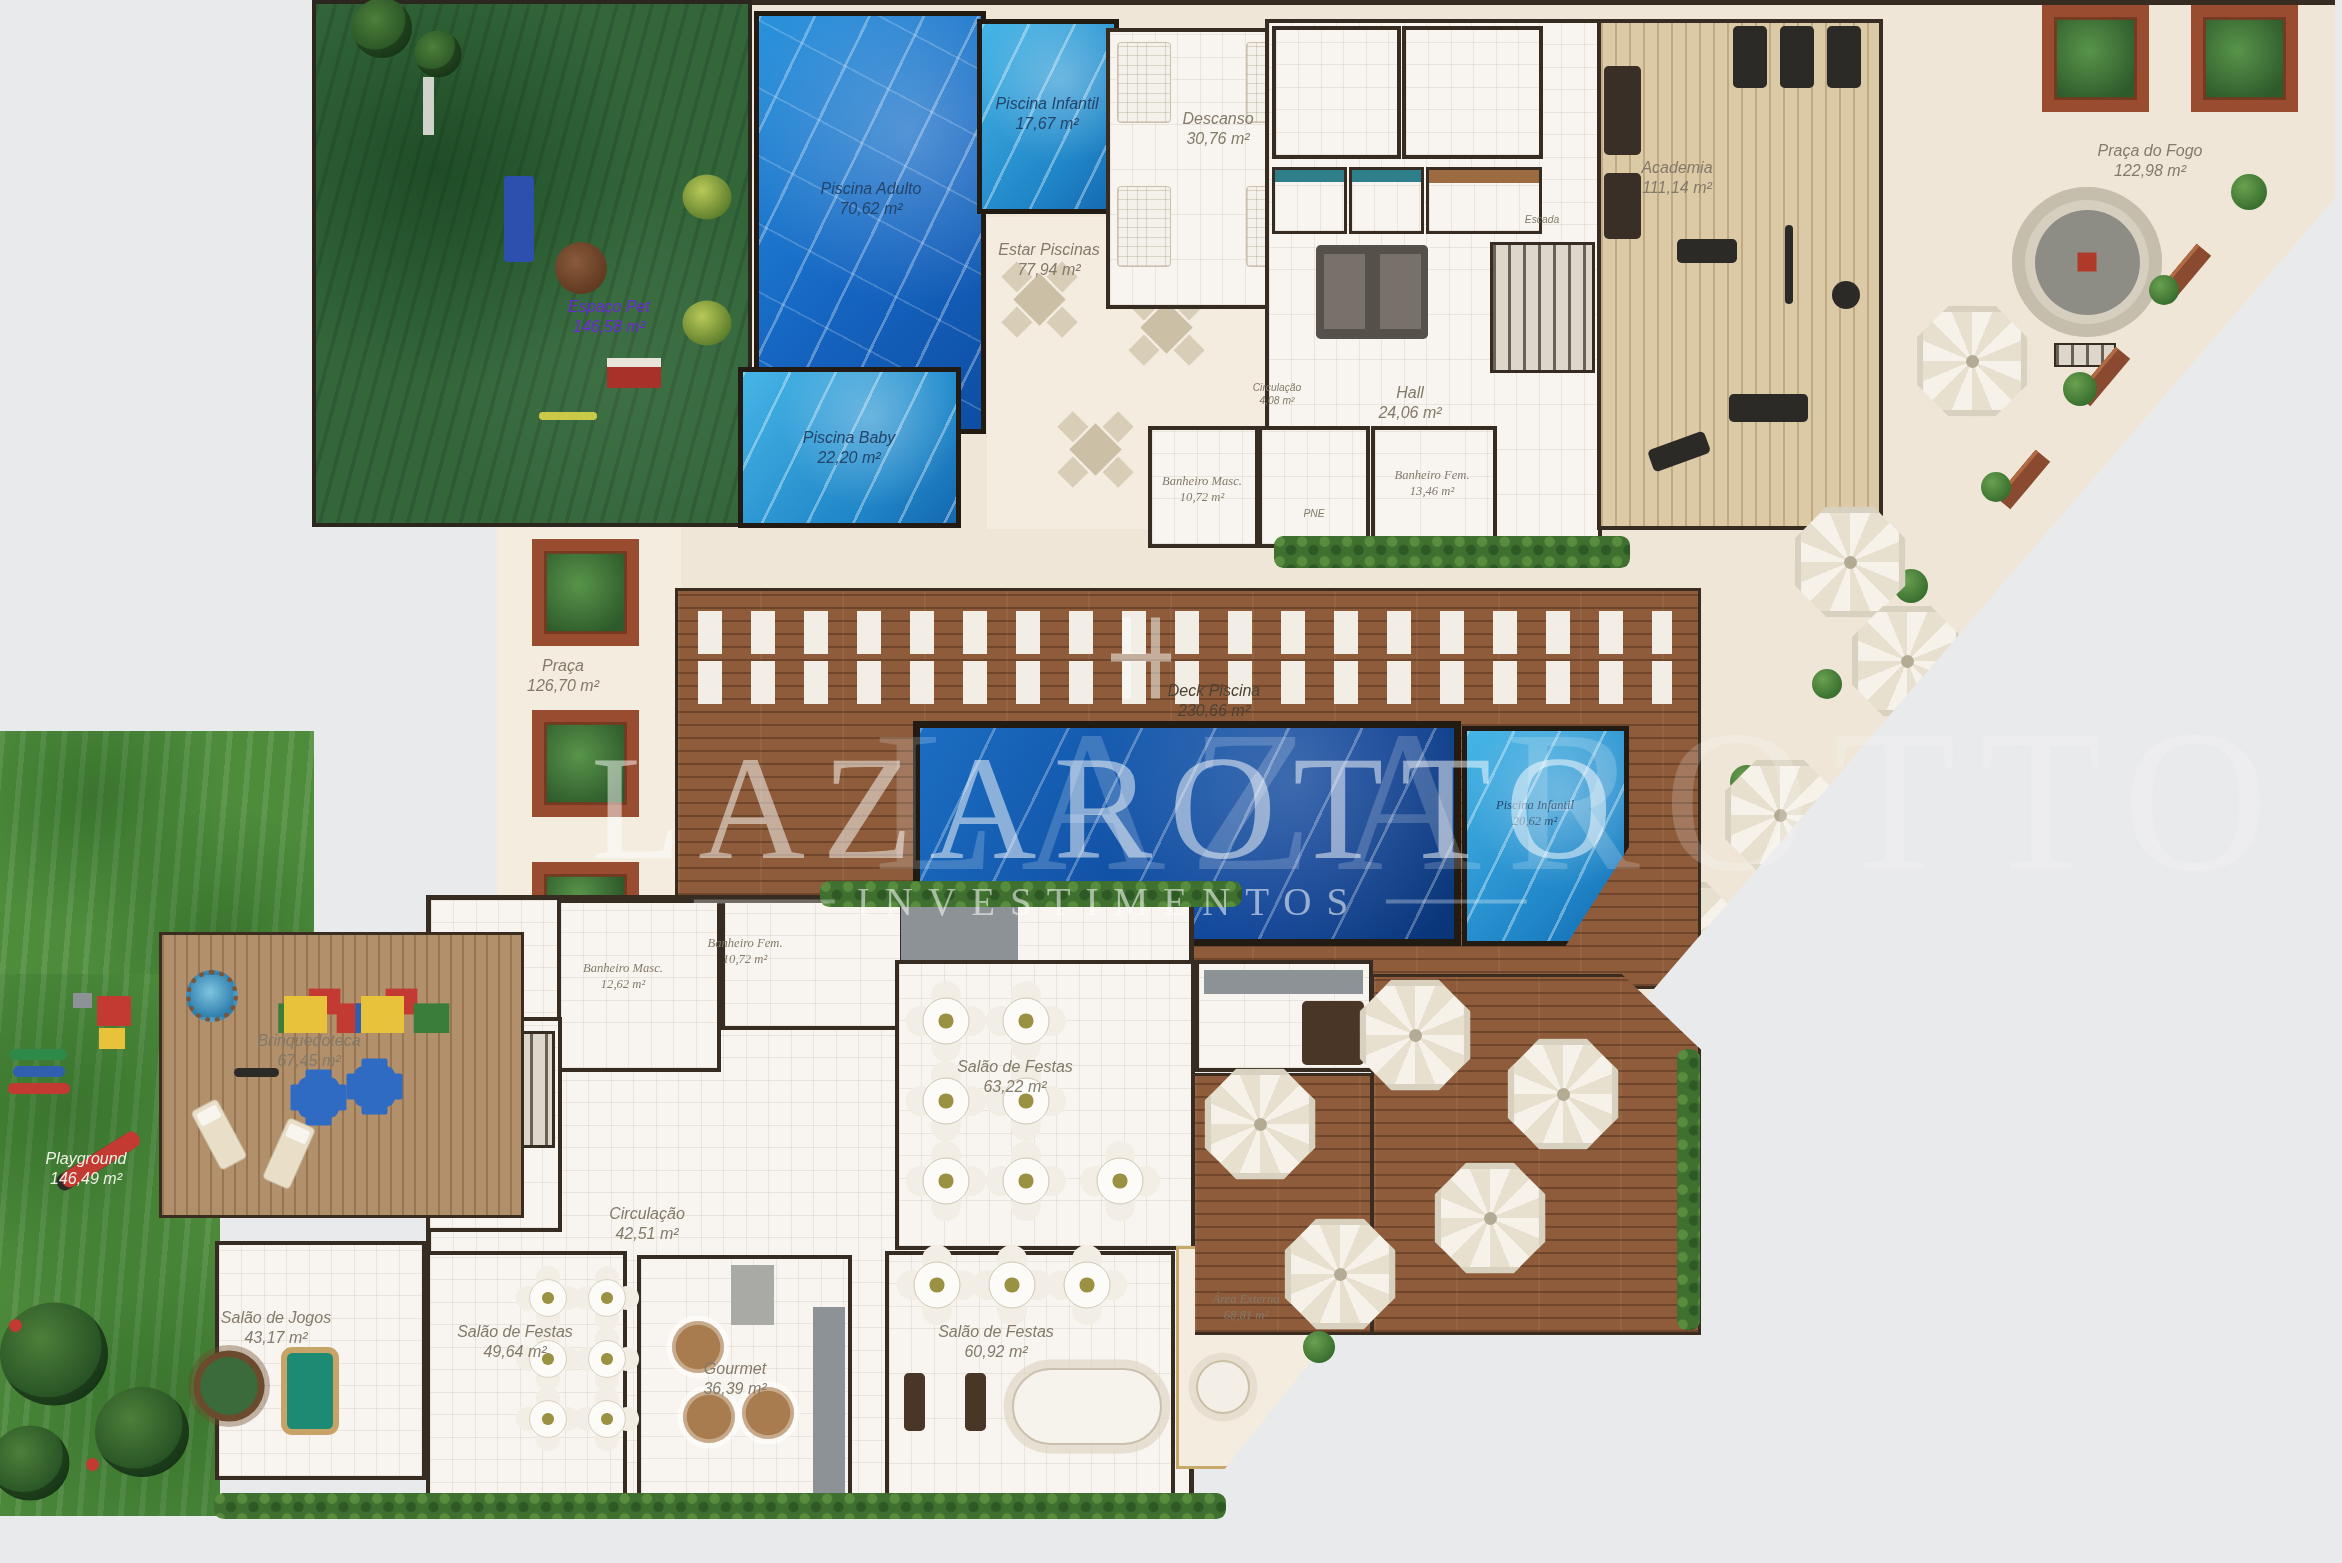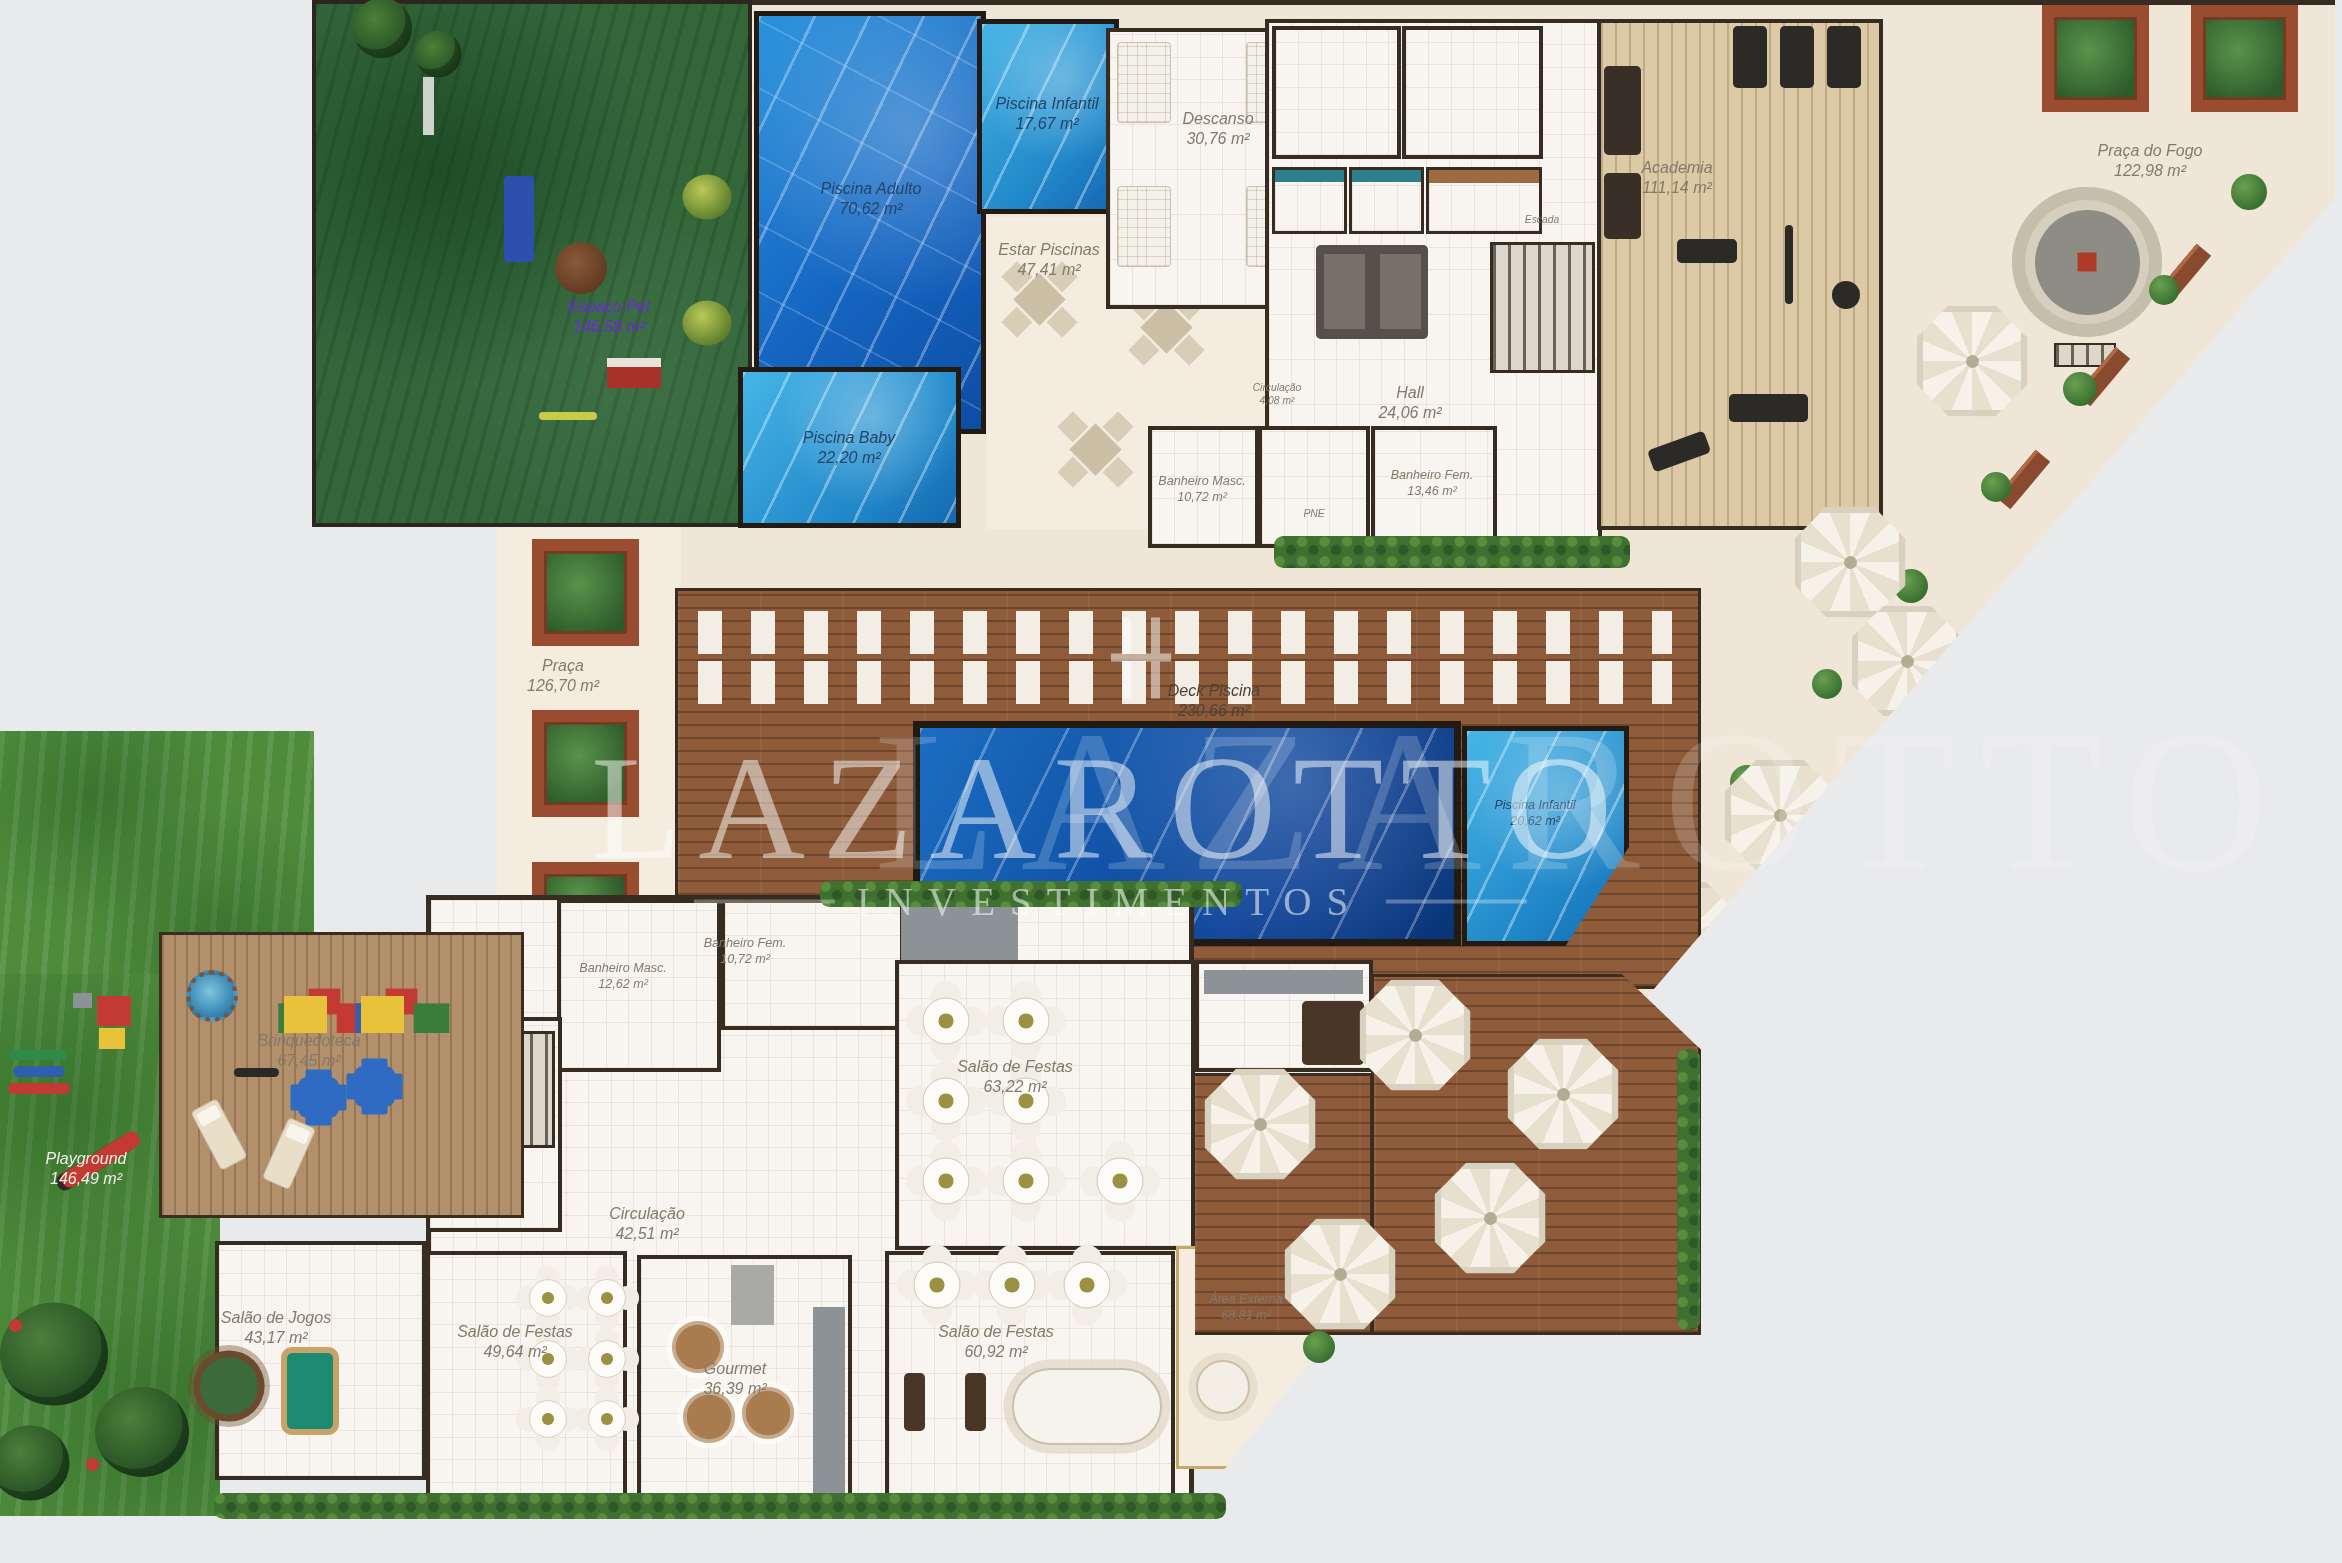--- a/index.html
+++ b/index.html
@@ -74,21 +74,21 @@
                          repeating-linear-gradient(90deg,rgba(140,120,90,.25) 0 0.9px,transparent 0.9px 9.4px);}
   .dark{background:#2c2a27;border-radius:4.7px;}
   .gray{background:#8d9296;}
   .stairs{background:#ddd6cb;background-image:repeating-linear-gradient(90deg,#6b6257 0 2.8px,transparent 2.8px 15px);
         border:3.7px solid #362c21;}
   .barstrip{background-image:repeating-linear-gradient(90deg,#f2eee5 0 24px,rgba(0,0,0,0) 24px 53px);}
   
   .lbl{position:absolute;transform:translate(-50%,-50%);text-align:center;z-index:30;
        font:italic 16px/1.28 "Liberation Sans",sans-serif;color:#837a6a;white-space:nowrap;}
   .lbl span{display:block;}
-  .lbl.small{font-size:12.6px;}
+  .lbl.small{font-size:12.6px;font-family:Liberation Serif, serif;}
   .lbl.tiny{font-size:10.3px;}
   .lbl.wrap{white-space:normal;width:105px;}
   .lbl.pool-t{color:#24456b;}
   .lbl.white-t{color:#eef2e6;}
   .lbl.green-t{color:#6d28d9;}
   .lbl.deck-t{color:#4d4335;}
   
   .wm{position:absolute;color:#fff;font-family:"Liberation Serif",serif;text-align:center;
       transform:translate(-50%,-50%);z-index:40;pointer-events:none;}
   .wm.rule::before,.wm.rule::after{content:"";display:inline-block;vertical-align:middle;
@@ -315,21 +315,21 @@
   <div class="lbl pool-t wrap" style="left:1047px;top:114px;">
       <span>Piscina Infantil</span>
       <span>17,67 m²</span>
     </div>
   <div class="lbl pool-t wrap" style="left:849px;top:448px;">
       <span>Piscina Baby</span>
       <span>22,20 m²</span>
     </div>
   <div class="lbl" style="left:1049px;top:260px;">
       <span>Estar Piscinas</span>
-      <span>47,41 m²</span>
+      <span>77,94 m²</span>
     </div>
   <div class="lbl" style="left:1218px;top:129px;">
       <span>Descanso</span>
       <span>30,76 m²</span>
     </div>
   <div class="lbl" style="left:1410px;top:403px;">
       <span>Hall</span>
       <span>24,06 m²</span>
     </div>
   <div class="lbl tiny" style="left:1277px;top:394px;">

